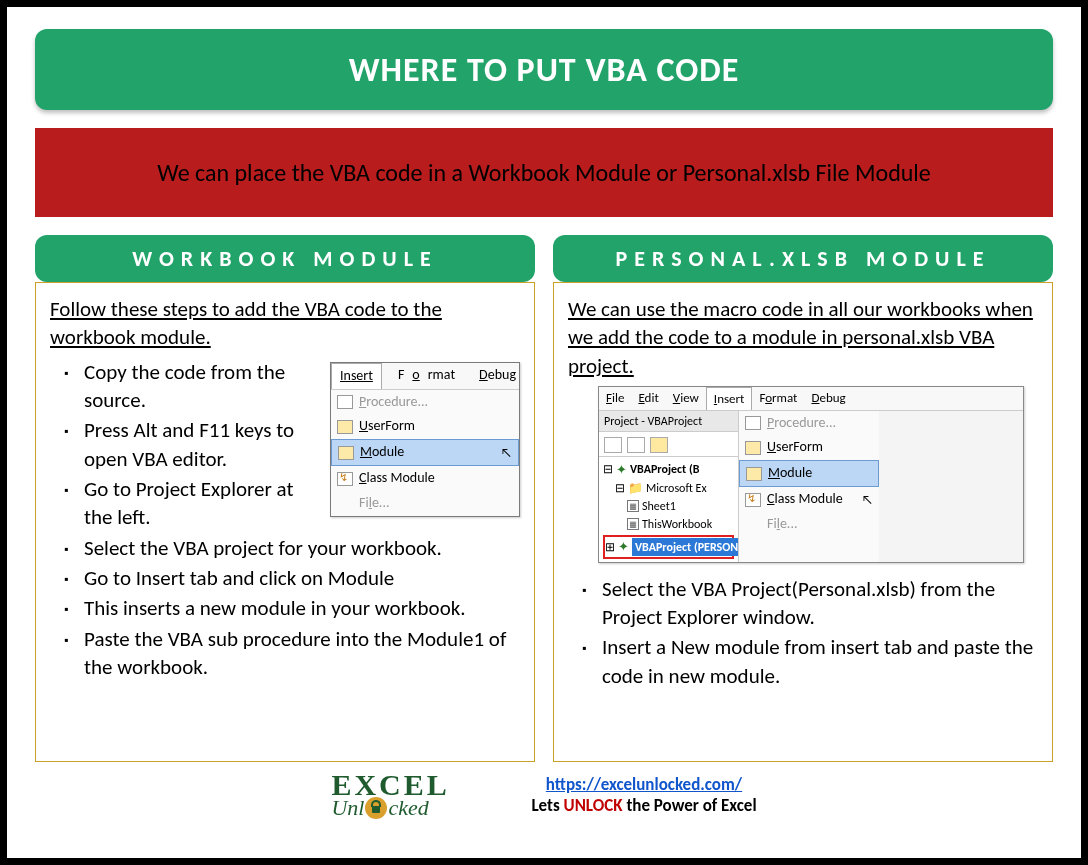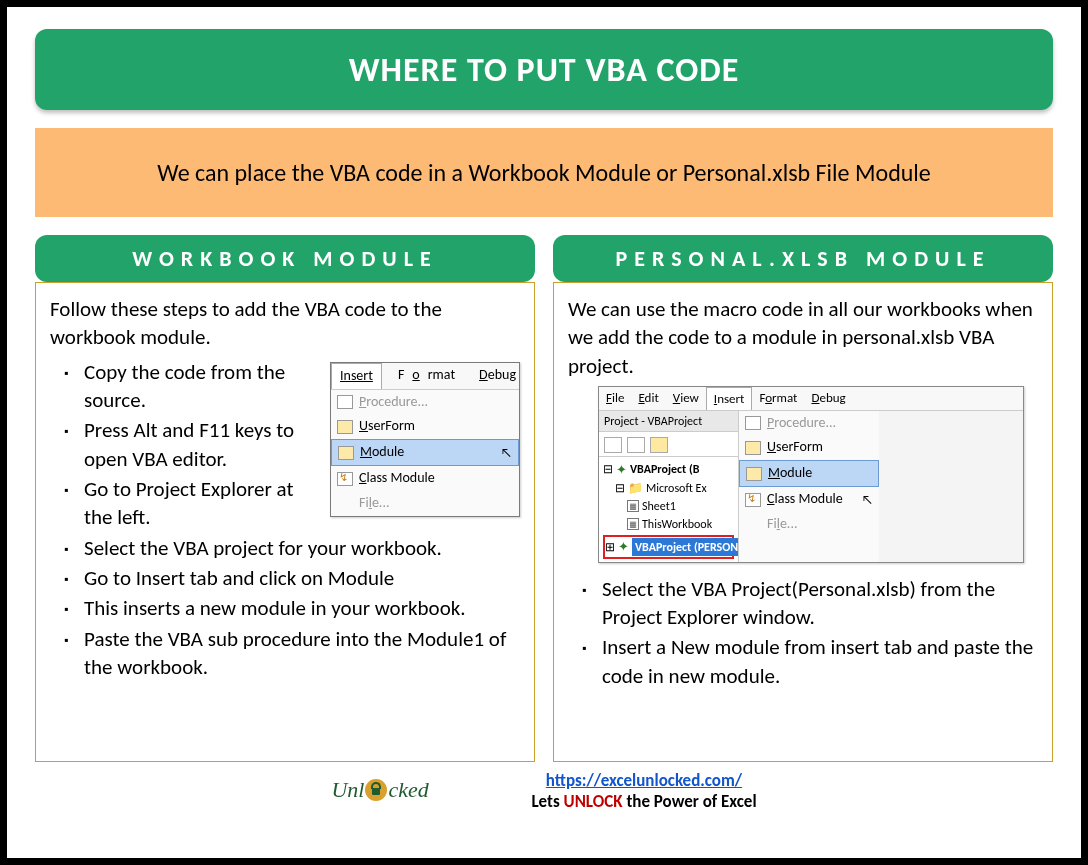--- a/index.html
+++ b/index.html
@@ -18,21 +18,21 @@
   text-align: center;
   font-size: 34px;
   font-weight: bold;
   letter-spacing: 1px;
   padding: 20px 10px;
   border-radius: 12px;
   box-shadow: 0 3px 4px rgba(0,0,0,0.25);
   margin-bottom: 18px;
 }
 .subtitle-bar {
-  background: #fdba74;
+  background: #b91c1c;
   color: #000;
   text-align: center;
   font-size: 24px;
   padding: 30px 20px;
   margin-bottom: 18px;
 }
 .columns { display: flex; gap: 18px; }
 .col { flex: 1; border-radius: 22px; }
 .col-header {
   background: #21a36a;
@@ -44,21 +44,21 @@
   padding: 10px 4px;
   border-radius: 12px;
 }
 .col-body {
   border: 1.5px solid #c8a02a;
   padding: 12px 14px 14px 14px;
   font-size: 21px;
   line-height: 1.35;
   min-height: 480px;
 }
-.col-body p { margin-bottom: 6px; }
+.col-body p { margin-bottom: 6px; text-decoration: underline; }
 ul.bullets { list-style: none; padding-left: 0; }
 ul.bullets li { position: relative; padding-left: 34px; margin-bottom: 2px; }
 ul.bullets li::before { content: "▪"; position: absolute; left: 14px; font-size: 12px; top: 7px; }
 .float-menu {
   float: right;
   width: 190px;
   margin: 4px 0 6px 10px;
   border: 1px solid #7a7a7a;
   background: #f2f2f2;
   font-size: 14px;
@@ -261,20 +261,21 @@
       <ul class="bullets">
         <li>Select the VBA Project(Personal.xlsb) from the Project Explorer window.</li>
         <li>Insert a New module from insert tab and paste the code in new module.</li>
       </ul>
     </div>
   </div>
 </div>
 
 <div class="footer">
   <div class="logo">
+    <span class="ex">E<span class="xsep">X</span>CEL</span>
     <span class="un">
       <span>Unl</span>
         <span class="lock-circle"></span>
         <span>cked</span>
     </span>
   </div>
   <div class="footer-text">
     <a>https://excelunlocked.com/</a><br>
     <span>
       <span>Lets </span><span class="unlock">UNLOCK</span><span> the Power of Excel</span>

